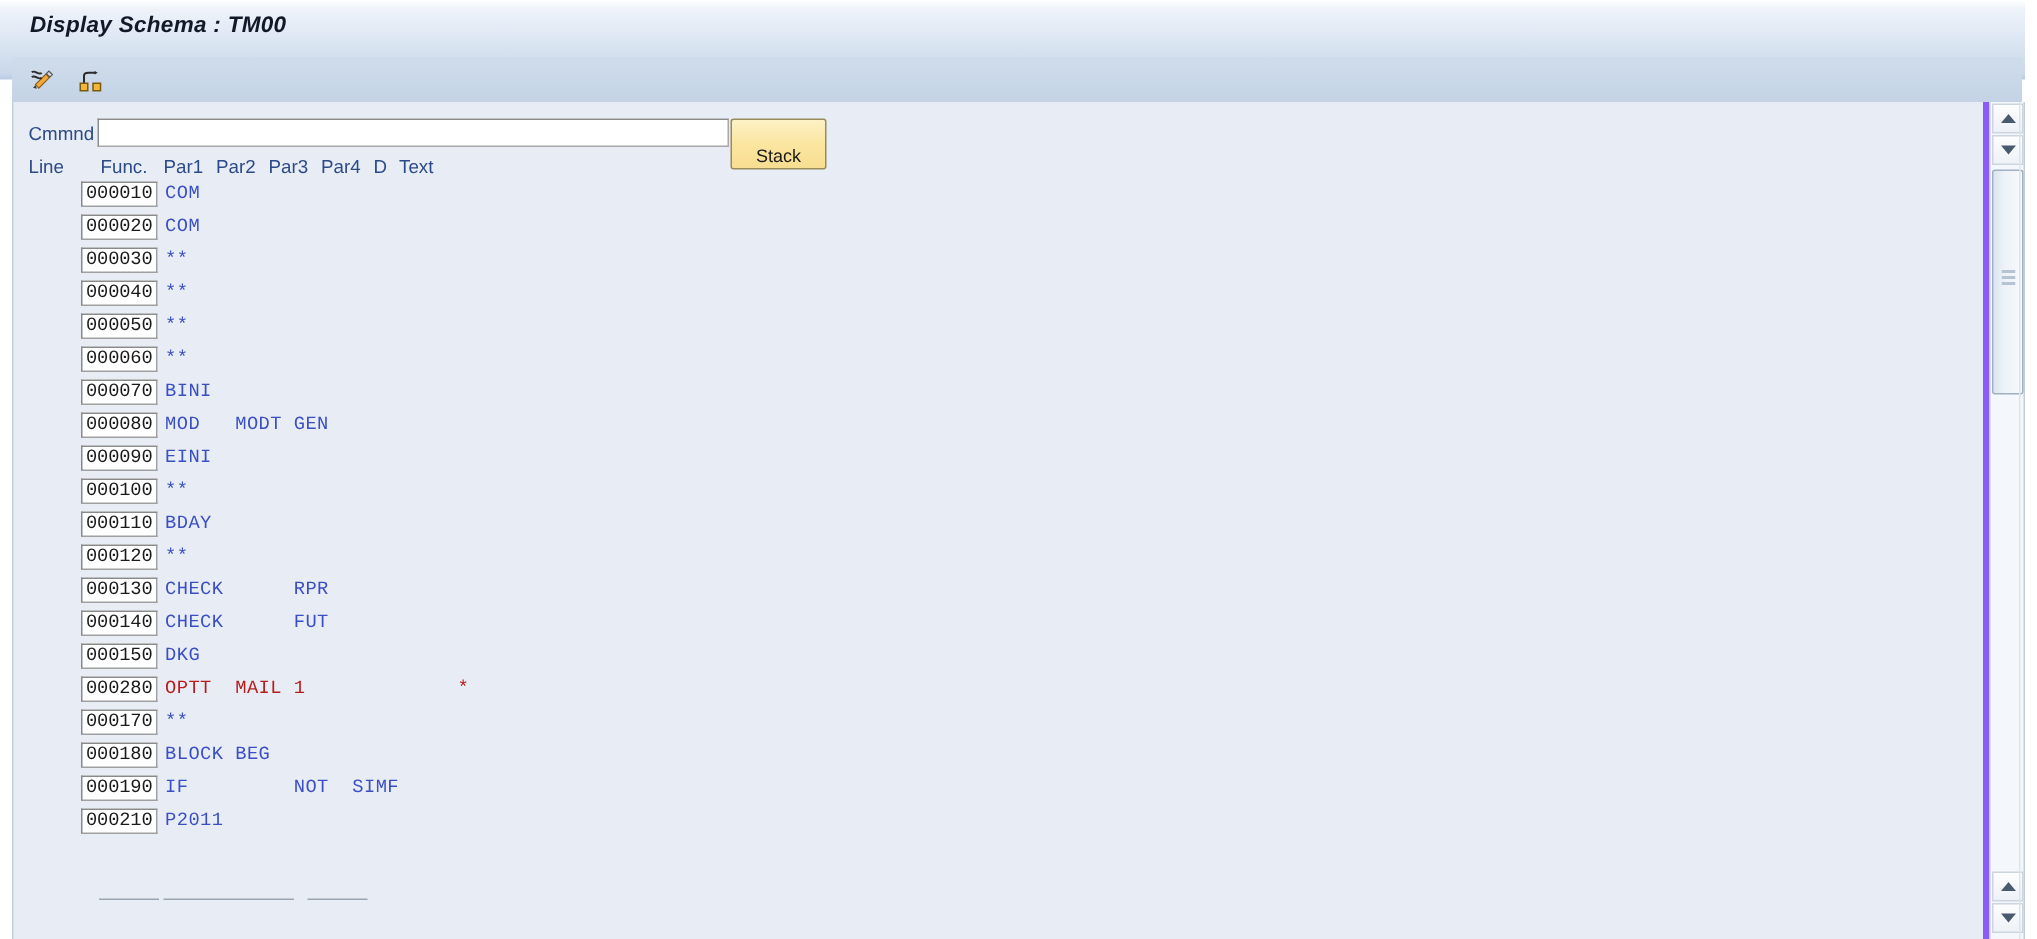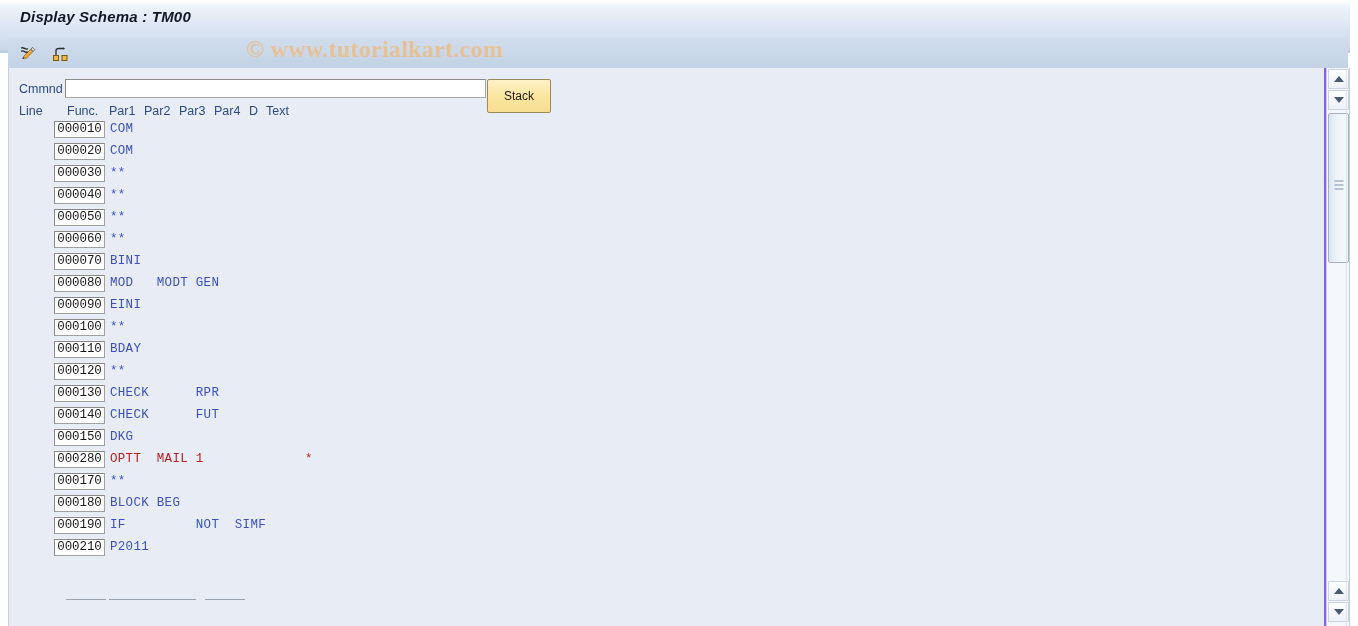--- a/index.html
+++ b/index.html
@@ -81,21 +81,21 @@
   }
 
   
   .content {
     position: absolute;
     left: 8px; top: 68px;
     width: 1318px;
     height: 558px;
     background: #e8edf5;
     border-left: 1px solid #c3ced9;
-    border-right: 2px solid #8b5cf6;
+    border-right: 4px solid #8b5cf6;
     overflow: hidden;
     box-sizing: border-box;
   }
 
   
   .cmd-row {
     position: absolute;
     left: 0; top: 11px;
     width: 100%;
     height: 22px;
@@ -118,32 +118,32 @@
     box-sizing: border-box;
     font-family: "Liberation Sans", sans-serif;
     font-size: 12px;
     color: #000;
     padding: 0 3px;
     outline: none;
   }
   .stack-btn {
     position: absolute;
     left: 478px; top: 0px;
-    width: 64px; height: 34px;
+    width: 64px; height: 19px;
     background: linear-gradient(to bottom, #fdf1c6 0%, #fbe6a0 50%, #f7dd90 100%);
     border: 1px solid #9a8b5a;
     border-radius: 2px;
     box-sizing: border-box;
     font-family: "Liberation Sans", sans-serif;
     font-size: 12px;
     color: #1a1a1a;
     cursor: pointer;
     line-height: 17px;
     text-align: center;
-    padding: 4px;
+    padding: 16px;
   }
 
   
   .grid {
     position: absolute;
     left: 0; top: 36px;
     width: 100%;
   }
   .hdr-row {
     position: relative;
@@ -291,21 +291,20 @@
         <svg width="19" height="19" viewBox="0 0 19 19" aria-hidden="true">
           <path d="M5 12 L5 6.5 Q5 4.5 8 4.5 L13 4.5" fill="none" stroke="#2b2b2b" stroke-width="1.3"></path>
           <path d="M12 3.4 L14.2 4.5 L12 5.6 Z" fill="#2b2b2b"></path>
           <rect x="2.5" y="11.5" width="5" height="5" fill="#f2b73a" stroke="#7a5a10" stroke-width="1"></rect>
           <rect x="11" y="11.5" width="5" height="5" fill="#f2b73a" stroke="#7a5a10" stroke-width="1"></rect>
         </svg>
       </div>
     </div>
   </div>
 
-  <div class="watermark">© www.tutorialkart.com</div>
 
   <div class="content">
 
     <div class="cmd-row">
       <span class="cmd-label">Cmmnd</span>
       <input class="cmd-input" type="text" value="" style="">
       <button class="stack-btn">Stack</button>
     </div>
 
     <div class="grid">

